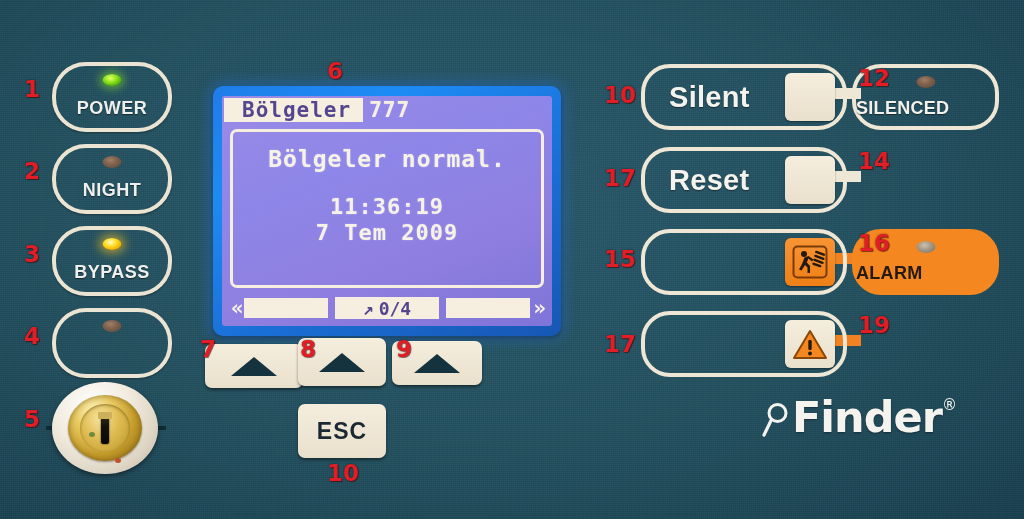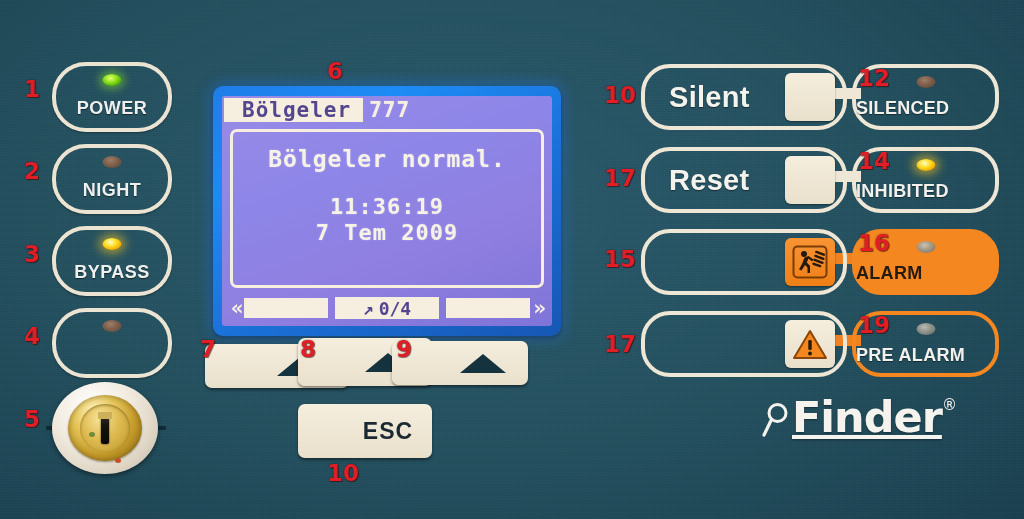--- a/index.html
+++ b/index.html
@@ -128,21 +128,21 @@
   .softbox{
     width:100%;height:22px;background:#f6efe0;color:#53468f;
     display:flex;align-items:center;justify-content:center;gap:5px;
     font-size:18px;font-weight:bold;
   }
 
   
   .key{
     position:absolute;background:linear-gradient(180deg,#f5eedd 0%, #e9e0cc 100%);
     border-radius:7px;box-shadow:0 2px 3px rgba(0,0,0,.45);z-index:5;
-    display:flex;align-items:center;justify-content:center;padding-left:46px;
+    display:flex;align-items:center;justify-content:center;
   }
   .tri{
     width:0;height:0;border-left:23px solid transparent;border-right:23px solid transparent;
     border-bottom:19px solid #15323f;
   }
   .esc-txt{color:#1b2a32;font-weight:bold;font-size:23px;letter-spacing:1px;}
 
   
   .cmd{
     position:absolute;height:58px;border-radius:29px;
@@ -186,21 +186,20 @@
   
   .ico{display:block;}
 
   
   #logo{position:absolute;z-index:6;display:flex;align-items:flex-start;}
   #logo .glass{margin-right:2px;margin-top:6px;}
   #logo .word{
     color:#f4f3ee;font-weight:bold;font-size:43px;line-height:1;
     letter-spacing:-1px;font-family:"DejaVu Sans",sans-serif;
     text-shadow:0 1px 2px rgba(0,0,0,.4);
-    text-decoration:underline;
   }
   #logo .reg{color:#f4f3ee;font-size:15px;line-height:1;margin-top:2px;font-family:"DejaVu Sans",sans-serif;}
 </style>
 </head>
 <body>
 
 <div id="panel">
 
   <div class="num" style="left:24px;top:78px;">1</div>
   <div class="ledbtn" style="left:52px;top:62px;">
@@ -310,24 +309,20 @@
     <span class="itxt">SILENCED</span>
   </div>
 
   <div class="num" style="left:604px;top:167px;">17</div>
   <div class="cmd" style="left:641px;top:147px;width:198px;">
     <span class="ctxt">Reset</span>
     <span class="pad"></span>
   </div>
   <div class="connector" style="left:833px;top:171px;width:28px;"></div>
   <div class="num" style="left:858px;top:150px;">14</div>
-  <div class="ind" style="left:852px;top:147px;width:139px;">
-    <span class="ild led yellow"></span>
-    <span class="itxt">INHIBITED</span>
-  </div>
 
   <div class="num" style="left:604px;top:248px;">15</div>
   <div class="cmd" style="left:641px;top:229px;width:198px;">
     <span class="pad orangepad">
       <svg class="ico" width="36" height="34" viewBox="0 0 36 34">
         <rect x="1.5" y="1.5" width="33" height="31" rx="4" fill="none" stroke="#7a3c07" stroke-width="2"></rect>
         <circle cx="12" cy="9" r="3" fill="#241a10"></circle>
         <path d="M12.5 12.5 L10 19 L7 24.5 L9.5 25.5 L13 20 L15.5 22.5 L15.5 28 L18 28 L18 21 L14.8 17.5 L16.5 13.5 L20 16.5 L21.5 14.5 L16.5 11 Z" fill="#241a10"></path>
         <path d="M22 8 L30 8 M22.5 12 L31 12 M23 16 L31.5 16 M23.5 20 L30.5 20" stroke="#241a10" stroke-width="2.4" stroke-linecap="round" transform="rotate(20 26 14)"></path>
       </svg>
@@ -346,24 +341,20 @@
     <span class="pad">
       <svg class="ico" width="36" height="33" viewBox="0 0 36 33">
         <path d="M18 3 L34 30 L2 30 Z" fill="#f4871f" stroke="#8a4709" stroke-width="2" stroke-linejoin="round"></path>
         <rect x="16.3" y="12" width="3.4" height="10" rx="1.3" fill="#241a10"></rect>
         <circle cx="18" cy="25.5" r="1.9" fill="#241a10"></circle>
       </svg>
     </span>
   </div>
   <div class="connector orange" style="left:833px;top:335px;width:28px;"></div>
   <div class="num" style="left:858px;top:314px;">19</div>
-  <div class="ind outline-orange" style="left:852px;top:311px;width:139px;">
-    <span class="ild led offgrey"></span>
-    <span class="itxt">PRE ALARM</span>
-  </div>
 
   <div id="logo" style="left:762px;top:396px;">
     <svg class="glass" width="28" height="38" viewBox="0 0 28 38">
       <circle cx="15.5" cy="11" r="8.5" fill="none" stroke="#f4f3ee" stroke-width="3"></circle>
       <line x1="9.5" y1="17.5" x2="2" y2="33" stroke="#f4f3ee" stroke-width="3.2" stroke-linecap="round"></line>
     </svg>
     <span class="word">Finder</span>
     <span class="reg">®</span>
   </div>
 

